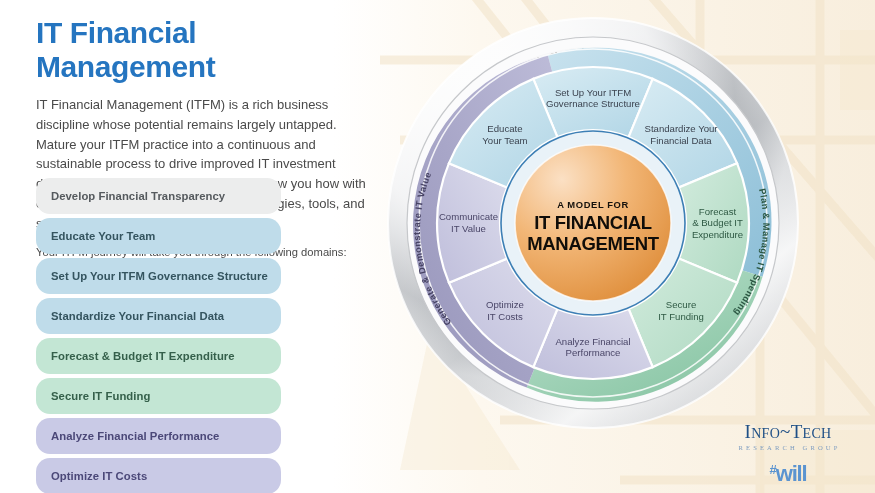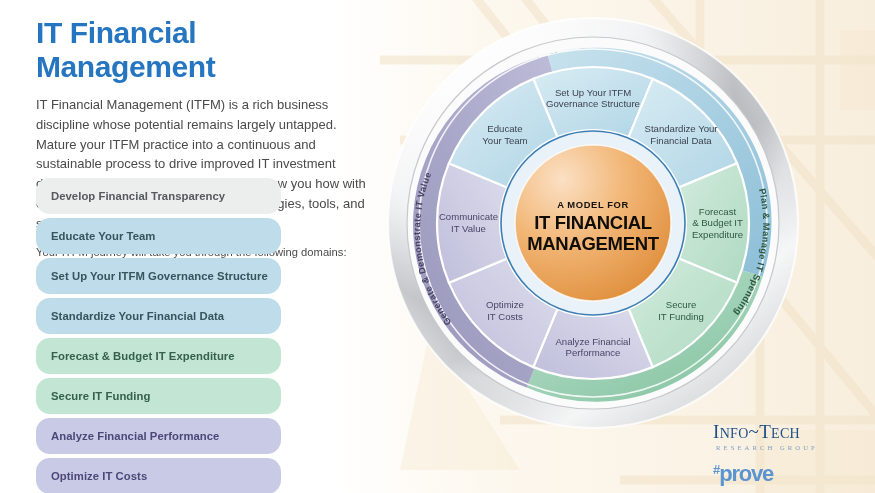--- a/index.html
+++ b/index.html
@@ -72,21 +72,21 @@
   }
   .center-main {
     font-family:"Liberation Sans", sans-serif;
     font-size:18.5px; font-weight:bold; fill:#100d09;
     text-anchor:middle; letter-spacing:-0.3px;
   }
 
   
   .logo-block {
     position:absolute; right:12px; bottom:8px;
-    width:150px;
+    text-align:center; width:150px;
   }
   .logo-infotech {
     font-family:"Liberation Serif", serif;
     font-size:19px; color:#1e4f86; letter-spacing:0.3px;
     line-height:1;
   }
   .logo-infotech .sm { font-size:14px; }
   .logo-sub {
     font-family:"Liberation Serif", serif;
     font-size:6.6px; color:#7d9cc0; letter-spacing:3.1px;
@@ -308,16 +308,16 @@
         <text class="center-kicker" x="215" y="200">A MODEL FOR</text>
         <text class="center-main" x="215" y="221">IT FINANCIAL</text>
         <text class="center-main" x="215" y="242">MANAGEMENT</text>
       </g>
     </svg>
   </div>
 
   <div class="logo-block">
     <div class="logo-infotech"><span>I</span><span class="sm">NFO</span><span>~</span><span>T</span><span class="sm">ECH</span></div>
     <div class="logo-sub">RESEARCH GROUP</div>
-    <div class="logo-itrg"><span class="hash">#</span><span>prove</span></div>
+    <div class="logo-itrg"><span class="hash">#</span><span>will</span></div>
   </div>
 
 </div>
 
 </body></html>

